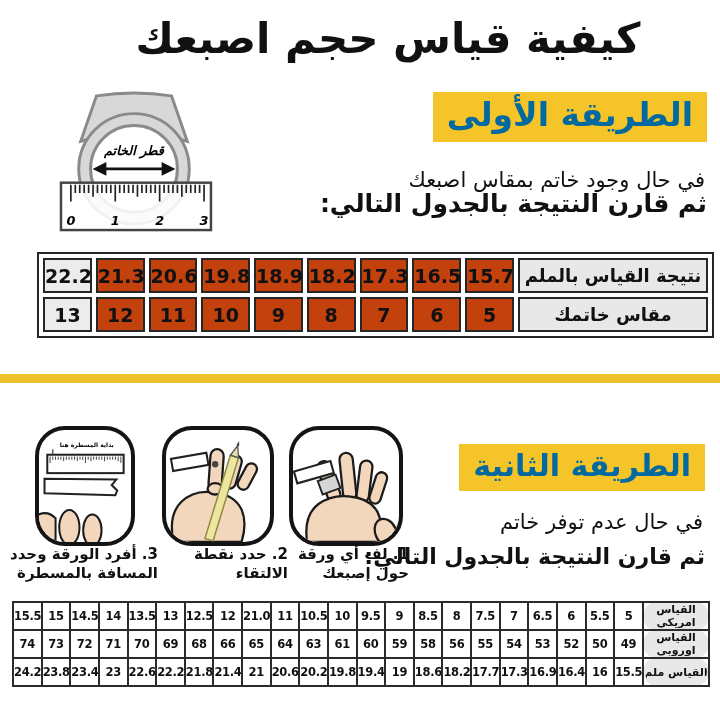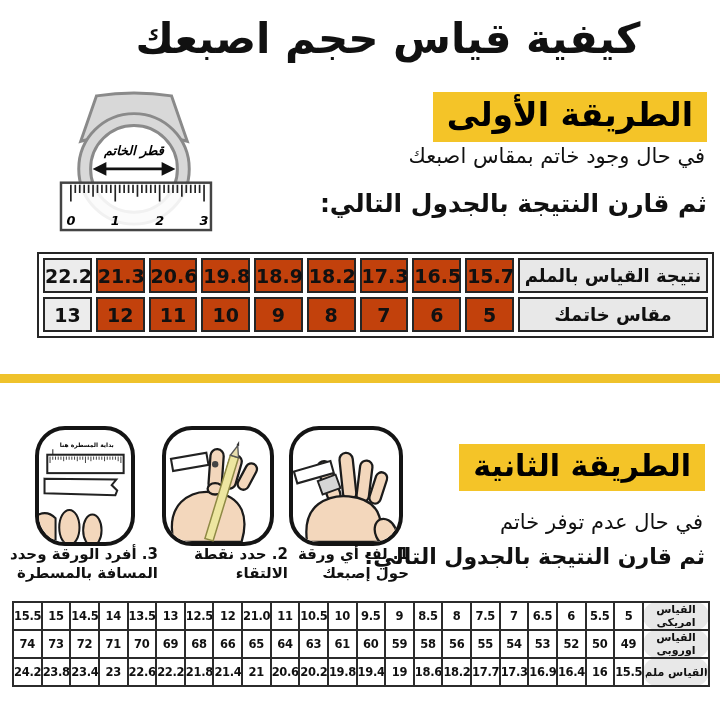--- a/index.html
+++ b/index.html
@@ -9,28 +9,28 @@
     font-family:"DejaVu Sans", sans-serif;
   }
   .abs{position:absolute;}
   
   #title{
     top:14px;left:0;width:100%;text-align:center;
     font-size:42px;font-weight:bold;letter-spacing:-1px;padding-left:28px;
   }
   
   .yellow-tag{
-    background:#F4C428;color:#000000;font-weight:bold;
+    background:#F4C428;color:#0369a1;font-weight:bold;
     padding:5px 14px 9px 14px;display:inline-block;line-height:1.1;
   }
   #m1h{top:92px;right:13px;font-size:33px;}
   #m2h{top:444px;right:15px;font-size:30px;}
   
   .line{direction:rtl;text-align:right;white-space:nowrap;}
-  #m1l1{top:144px;right:15px;font-size:21px;font-weight:500;}
+  #m1l1{top:168px;right:15px;font-size:21px;font-weight:500;}
   #m1l2{top:189px;right:13px;font-size:25px;font-weight:bold;}
   #m2l1{top:510px;right:17px;font-size:21px;font-weight:500;}
   #m2l2{top:544px;right:15px;font-size:22px;font-weight:bold;}
   
   .t1{
     position:absolute;left:37px;top:252px;width:677px;
     border:2px solid #262626;border-collapse:separate;border-spacing:4px;
     table-layout:fixed;background:#fff;
   }
   .t1 td{

